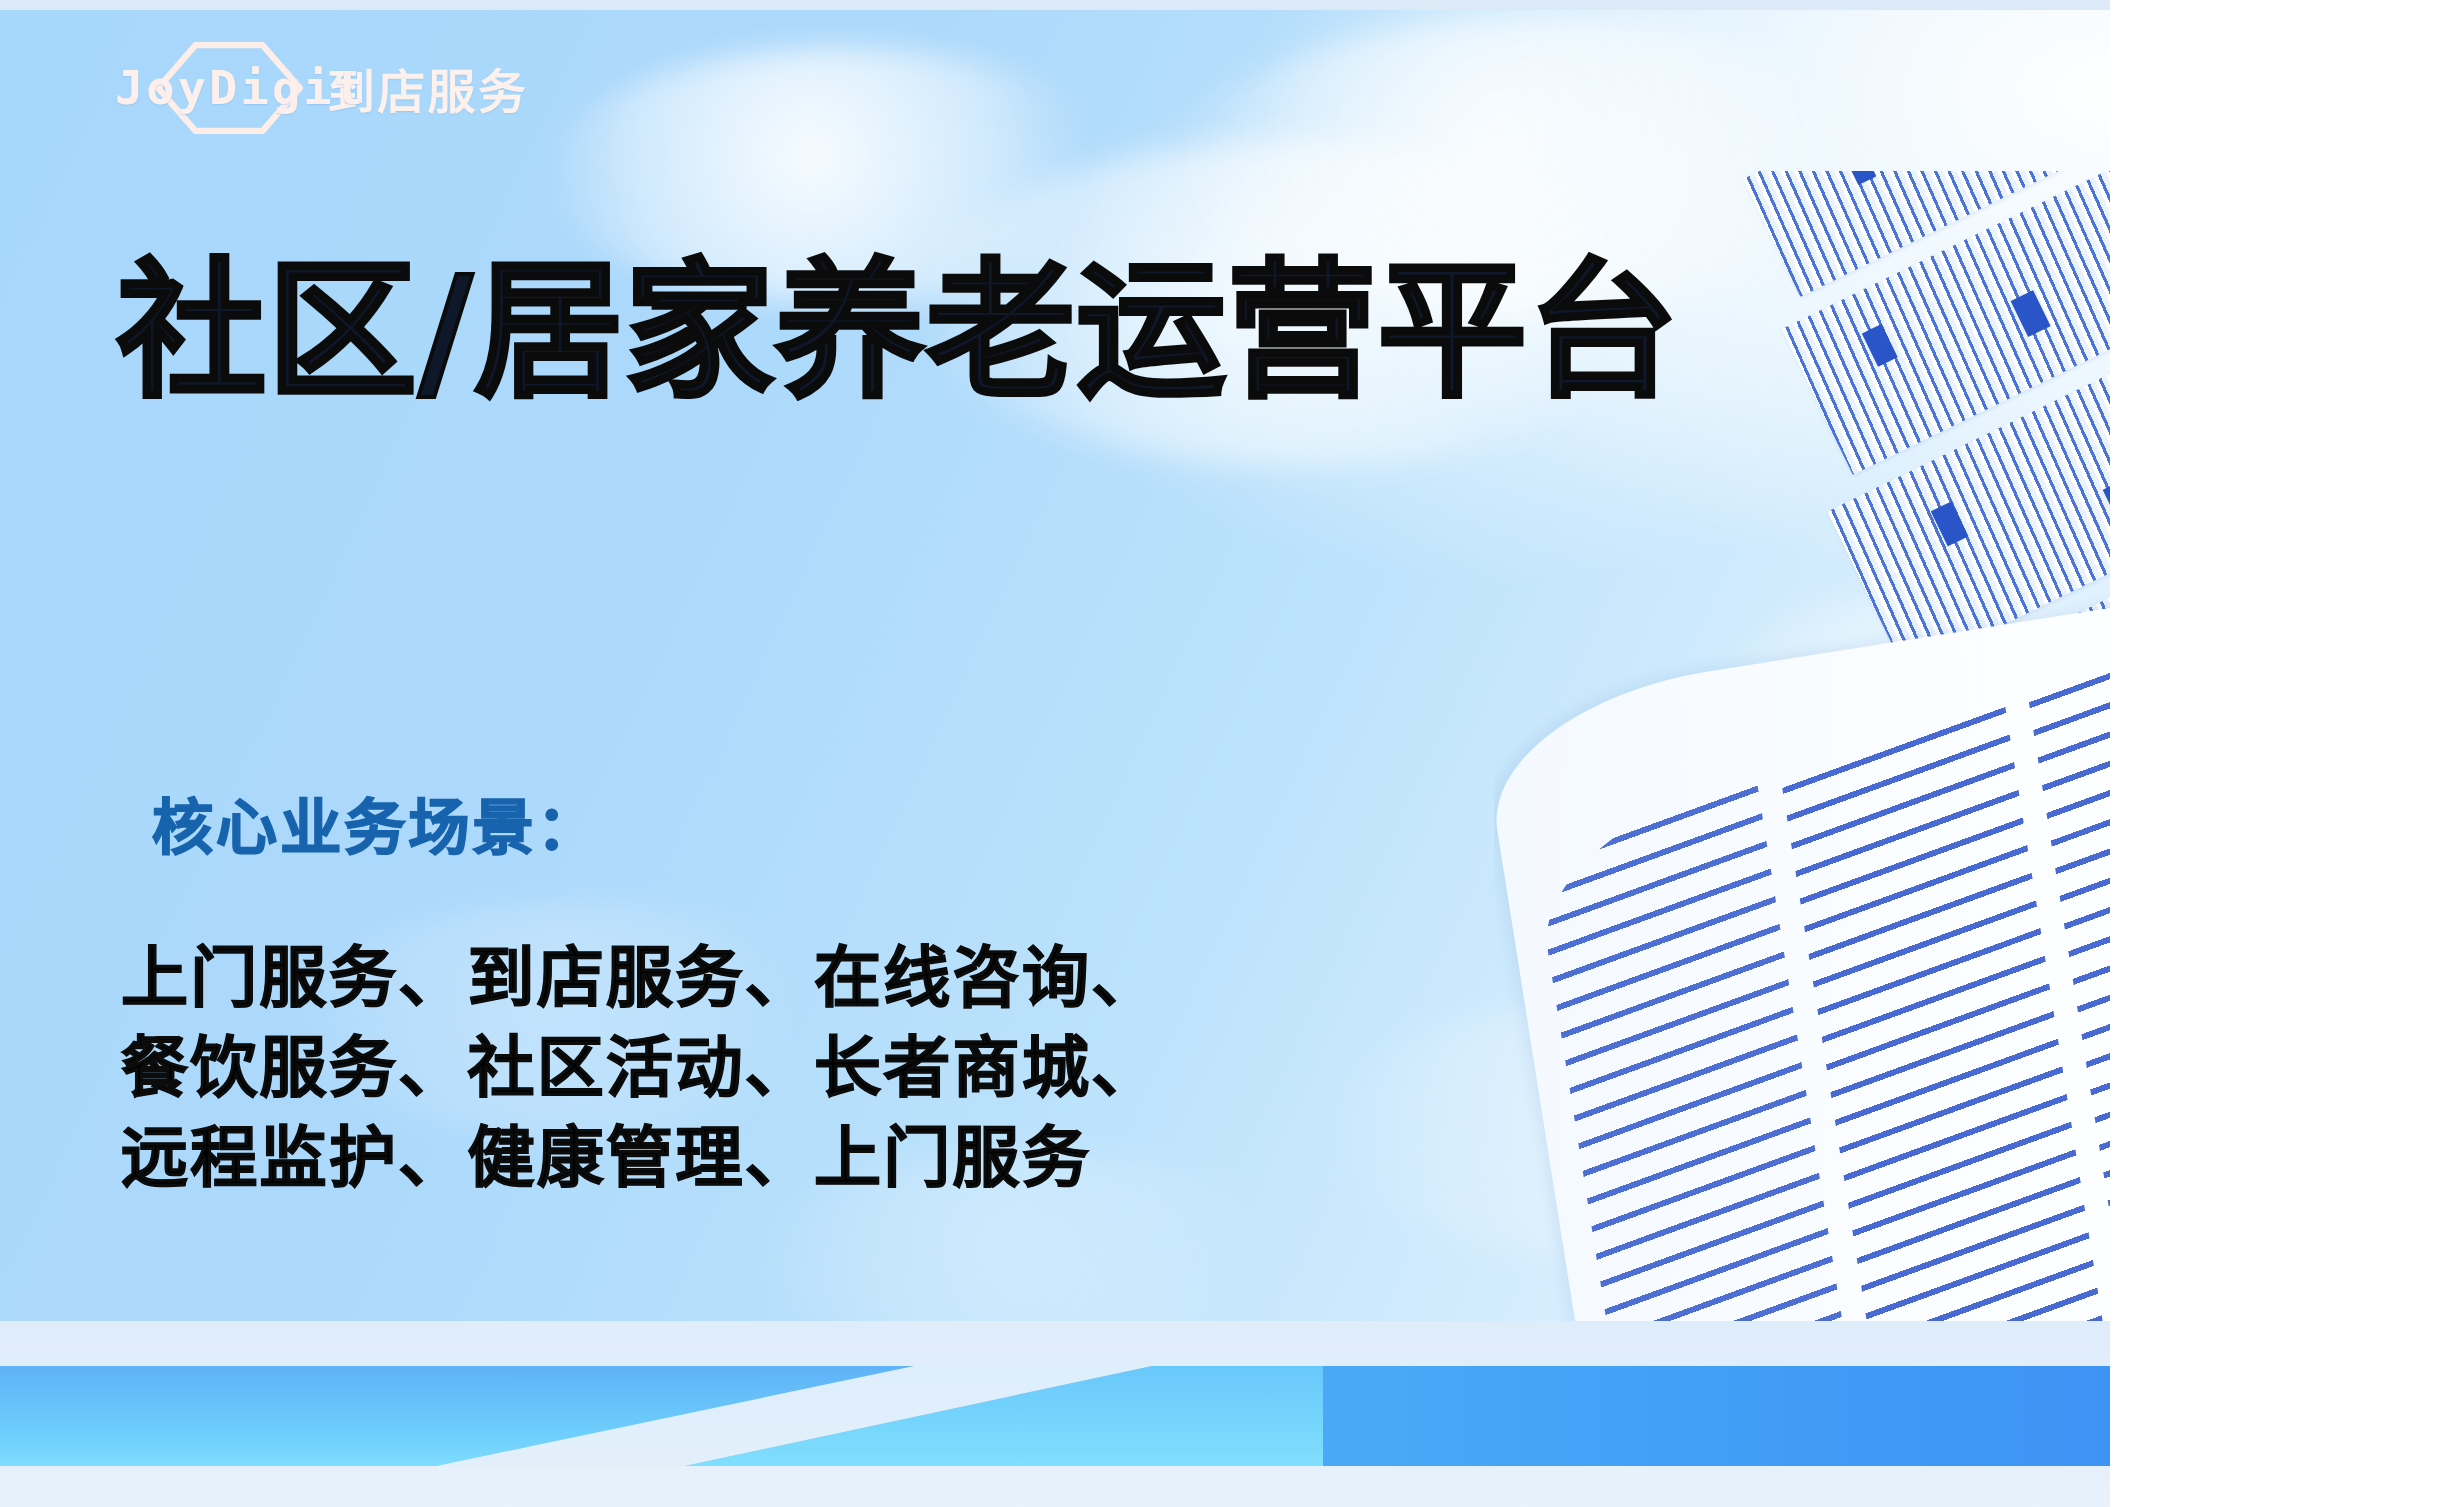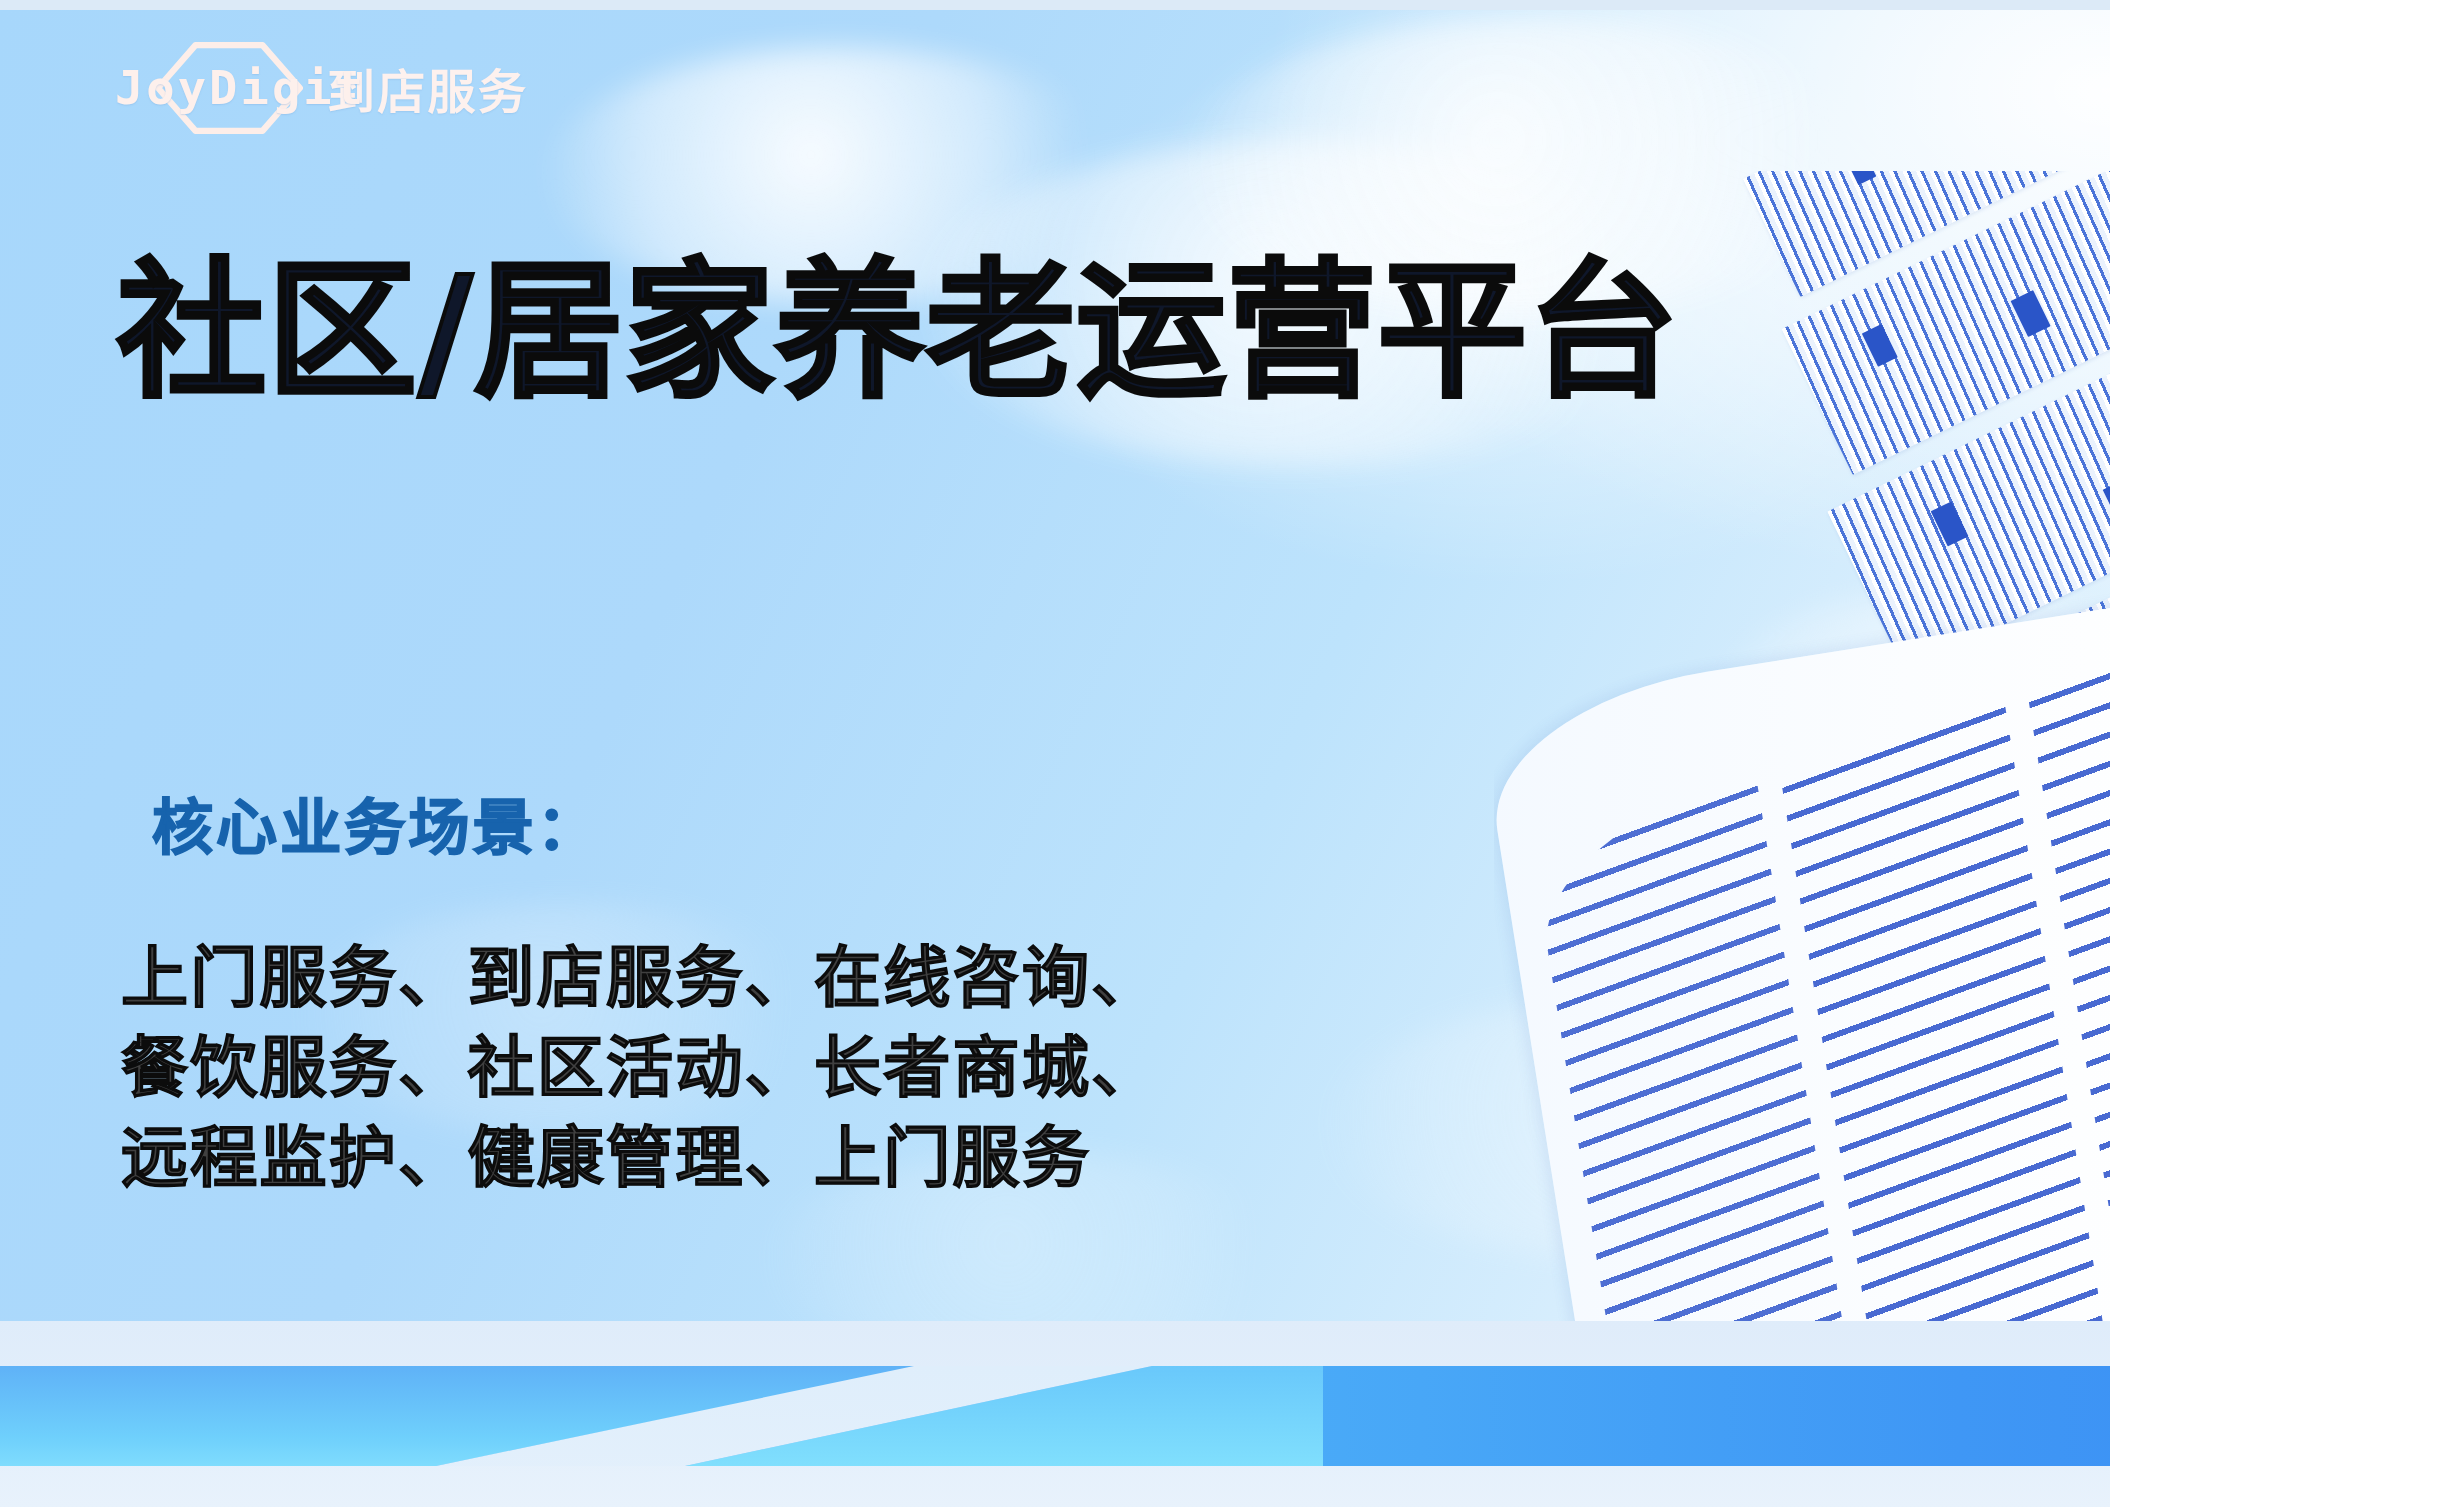--- a/index.html
+++ b/index.html
@@ -244,21 +244,21 @@
   .scenes {
     position:absolute;
     left:121px; top:934px;
     z-index:20;
   }
   .scene-line {
     font-size:67px;
     font-weight:700;
     line-height:1.34;
     letter-spacing:2.3px;
-    color:#404040;
+    color:#000000;
     white-space:nowrap;
     -webkit-text-stroke:1.2px #0c0c0c;
   }
 
   
   .footer-wrap {
     position:absolute;
     left:0; bottom:0;
     width:2450px; height:187px;
     z-index:25;

